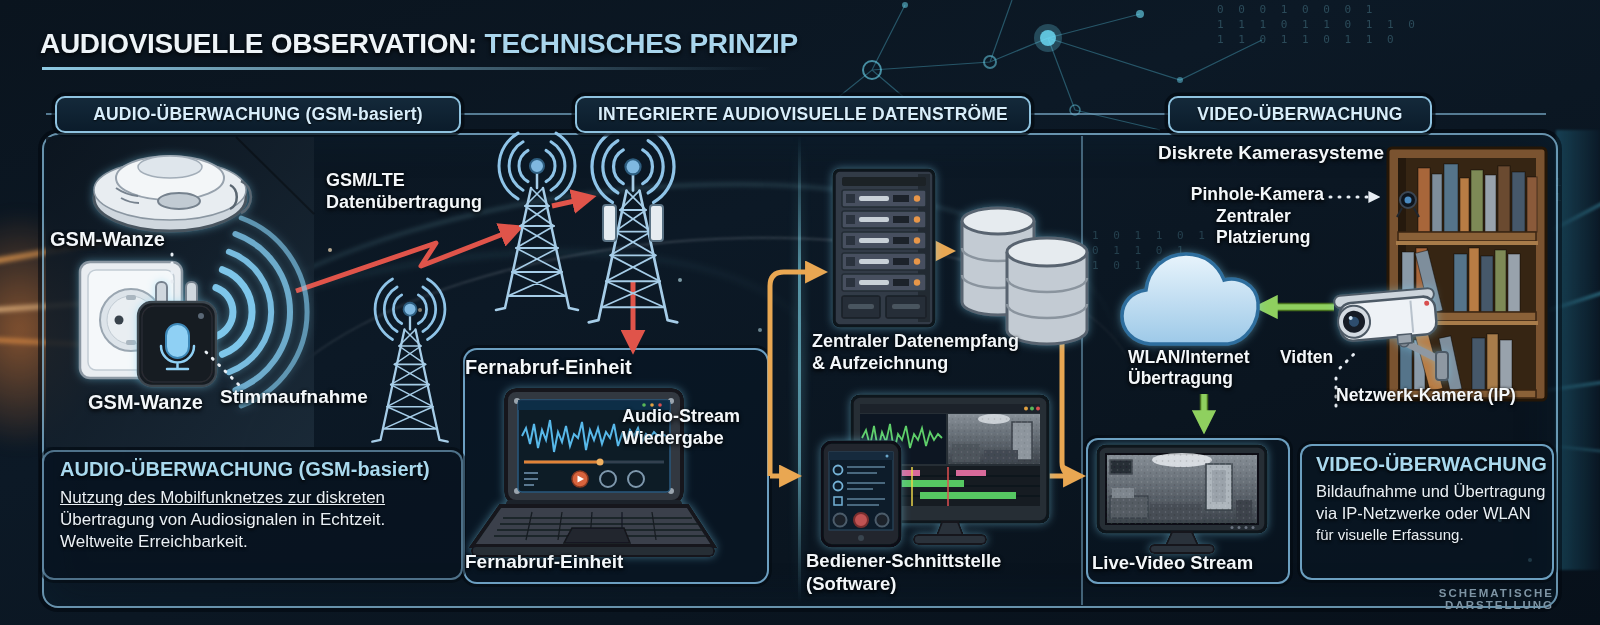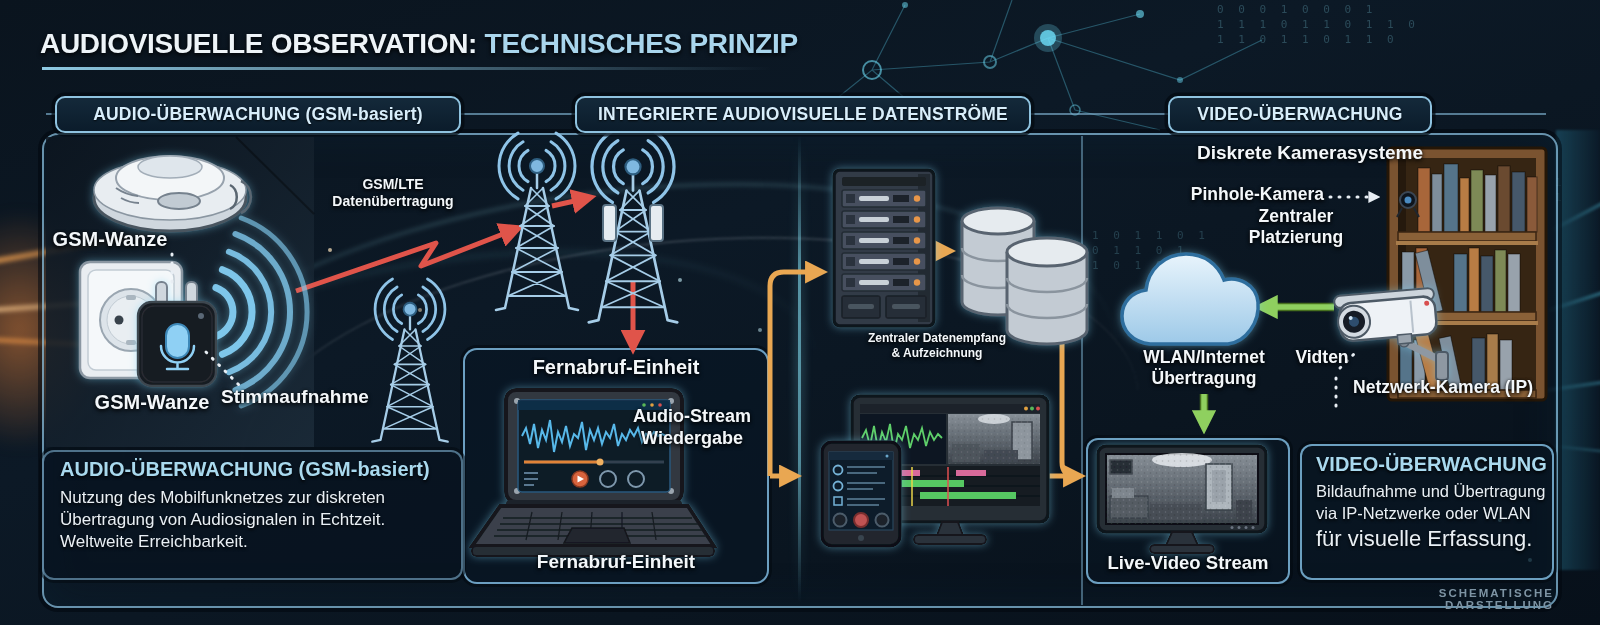--- a/index.html
+++ b/index.html
@@ -23,21 +23,21 @@
        background:linear-gradient(180deg,#14293a 0%,#0b1c2b 100%);
        box-shadow:0 0 0 3.5px rgba(3,10,16,.72);
        color:#d8eefb;font-weight:700;font-size:17.5px;letter-spacing:.2px;
        display:flex;align-items:center;justify-content:center;
        text-shadow:0 1px 2px rgba(0,0,0,.8);}
   .panelbox{position:absolute;z-index:1;box-sizing:border-box;border-radius:12px;
             border:2px solid rgba(127,185,221,.85);background:rgba(8,22,36,.55);
             box-shadow:0 0 0 3px rgba(2,8,14,.5);}
   
   .lbl{position:absolute;z-index:4;color:#f3f7fa;font-weight:700;font-size:19px;
-       text-align:center;text-shadow:0 2px 4px rgba(0,0,0,.9),0 0 3px rgba(0,0,0,.6);
+       text-align:left;text-shadow:0 2px 4px rgba(0,0,0,.9),0 0 3px rgba(0,0,0,.6);
        line-height:1.22;}
   .w600{font-weight:600;}
   .title{position:absolute;left:40px;top:28px;z-index:4;font-size:28px;font-weight:700;
          letter-spacing:-.3px;text-shadow:0 2px 4px rgba(0,0,0,.9);}
   .title .t1{color:#eef4f8;}
   .title .t2{color:#a9d5ec;margin-top:34px;}
   .underline{position:absolute;left:42px;top:67px;width:730px;height:3px;z-index:4;
              background:linear-gradient(90deg,rgba(150,212,238,.95),rgba(150,212,238,0));}
   .info-title{position:absolute;z-index:4;color:#a9d9ee;font-weight:700;font-size:20px;
               text-shadow:0 2px 3px rgba(0,0,0,.85);}
@@ -459,57 +459,61 @@
       <path d="M1330,197 H1378" marker-end="url(#whitehead)"></path>
       <path d="M1340,368 L1356,352"></path>
       <path d="M1336,378 V414"></path>
     </g>
   </svg>
 
   <div class="lbl" style="left:50px;top:227px;width:120px;font-size:20px;">GSM-Wanze</div>
   <div class="lbl" style="left:88px;top:390px;width:128px;font-size:20px;">GSM-Wanze</div>
   <div class="lbl" style="left:220px;top:385px;width:150px;">Stimmaufnahme</div>
 
-  <div class="lbl w600" style="left:313px;top:170px;width:160px;font-size:14px;margin-top:6px;">
+  <div class="lbl w600" style="left:326px;top:170px;width:160px;font-size:18px;">
     <span style="display:block">GSM/LTE</span>
     <span style="display:block">Datenübertragung</span>
   </div>
 
   <div class="lbl" style="left:465px;top:355px;width:302px;font-size:20px;">Fernabruf-Einheit</div>
   <div class="lbl w600" style="left:622px;top:406px;width:140px;font-size:18px;">
     <span style="display:block">Audio-Stream</span>
     <span style="display:block">Wiedergabe</span>
   </div>
   <div class="lbl w600" style="left:465px;top:550px;width:302px;font-size:19px;">Fernabruf-Einheit</div>
 
-  <div class="lbl w600" style="left:812px;top:331px;width:250px;font-size:12px;">
+  <div class="lbl w600" style="left:812px;top:331px;width:250px;font-size:18px;">
     <span style="display:block">Zentraler Datenempfang</span>
     <span style="display:block">&amp; Aufzeichnung</span>
   </div>
 
+  <div class="lbl w600" style="left:806px;top:550px;width:258px;font-size:18.5px;">
+    <span style="display:block">Bediener-Schnittstelle</span>
+    <span style="display:block">(Software)</span>
+  </div>
 
   <div class="lbl" style="left:1158px;top:141px;width:304px;font-size:19px;">Diskrete Kamerasysteme</div>
   <div class="lbl w600" style="left:1176px;top:184px;width:148px;font-size:17.5px;text-align:right;">Pinhole-Kamera</div>
   <div class="lbl w600" style="left:1216px;top:206px;width:160px;font-size:17.5px;">
     <span style="display:block">Zentraler</span>
     <span style="display:block">Platzierung</span>
   </div>
   <div class="lbl w600" style="left:1128px;top:347px;width:152px;font-size:17.5px;">
     <span style="display:block">WLAN/Internet</span>
     <span style="display:block">Übertragung</span>
   </div>
   <div class="lbl w600" style="left:1280px;top:347px;width:84px;font-size:17.5px;">Vidten</div>
-  <div class="lbl w600" style="left:1336px;top:377px;width:214px;font-size:17.5px;">Netzwerk-Kamera (IP)</div>
+  <div class="lbl w600" style="left:1336px;top:385px;width:214px;font-size:17.5px;">Netzwerk-Kamera (IP)</div>
   <div class="lbl w600" style="left:1092px;top:552px;width:192px;font-size:18.5px;">Live-Video Stream</div>
 
   <div class="info-title" style="left:60px;top:458px;">AUDIO-ÜBERWACHUNG (GSM-basiert)</div>
-  <div class="info-line" style="left:60px;top:488px;">Nutzung des Mobilfunknetzes zur diskreten</div>
+  <div class="info-line" style="left:60px;top:488px;text-decoration:underline;">Nutzung des Mobilfunknetzes zur diskreten</div>
   <div class="info-line" style="left:60px;top:510px;">Übertragung von Audiosignalen in Echtzeit.</div>
   <div class="info-line" style="left:60px;top:532px;">Weltweite Erreichbarkeit.</div>
 
   <div class="info-title" style="left:1316px;top:453px;">VIDEO-ÜBERWACHUNG</div>
   <div class="info-line" style="left:1316px;top:482px;font-size:16.5px;">Bildaufnahme und Übertragung</div>
   <div class="info-line" style="left:1316px;top:504px;font-size:16.5px;">via IP-Netzwerke oder WLAN</div>
-  <div class="info-line" style="left:1316px;top:526px;font-size:22px;">für visuelle Erfassung.</div>
+  <div class="info-line" style="left:1316px;top:526px;font-size:15px;">für visuelle Erfassung.</div>
 
   <div class="note" style="left:1330px;top:587px;width:224px;text-align:right;">SCHEMATISCHE DARSTELLUNG</div>
 
 </div>
 
 </body></html>

